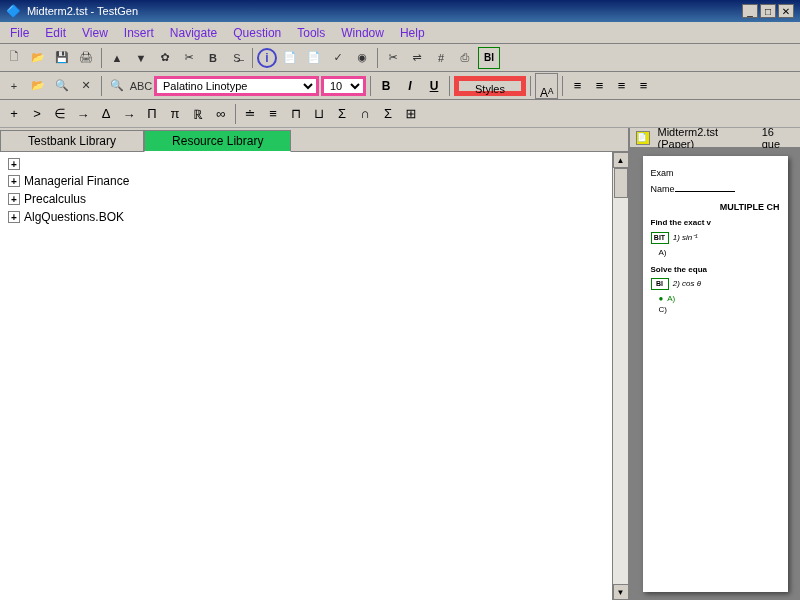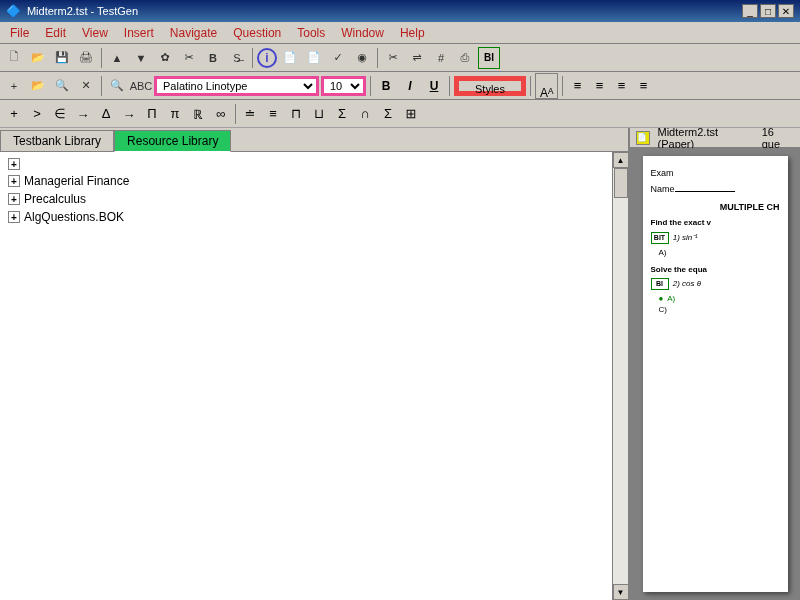--- a/index.html
+++ b/index.html
@@ -25,21 +25,21 @@
       border-bottom: 1px solid #808080;
       display: flex;
       align-items: center;
       height: 22px;
       padding: 0 2px;
     }
     .menu-item {
       padding: 2px 8px;
       font-size: 12px;
       cursor: pointer;
-      color: #b91c1c;
+      color: #6d28d9;
     }
 
     
     .toolbar {
       background: #d4d0c8;
       border-bottom: 1px solid #808080;
       display: flex;
       align-items: center;
       padding: 2px 3px;
       gap: 2px;
@@ -143,21 +143,21 @@
       display: flex;
       flex-direction: column;
     }
 
     .tabs {
       display: flex;
       background: #d4d0c8;
       border-bottom: 1px solid #808080;
     }
     .tab {
-      padding: 3px 12px;
+      padding: 3px 27px;
       font-size: 12px;
       cursor: pointer;
       border: 1px solid #808080;
       border-bottom: none;
       background: #d4d0c8;
       margin-top: 2px;
     }
     .tab.active {
       background: #22c55e;
       border-bottom: 1px solid white;

